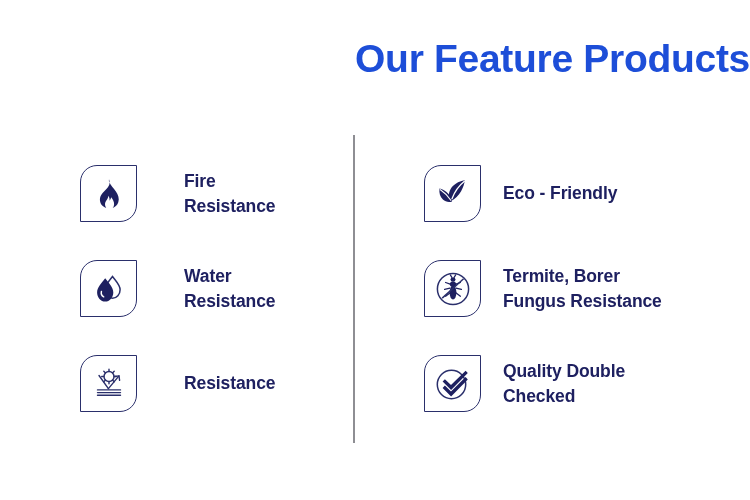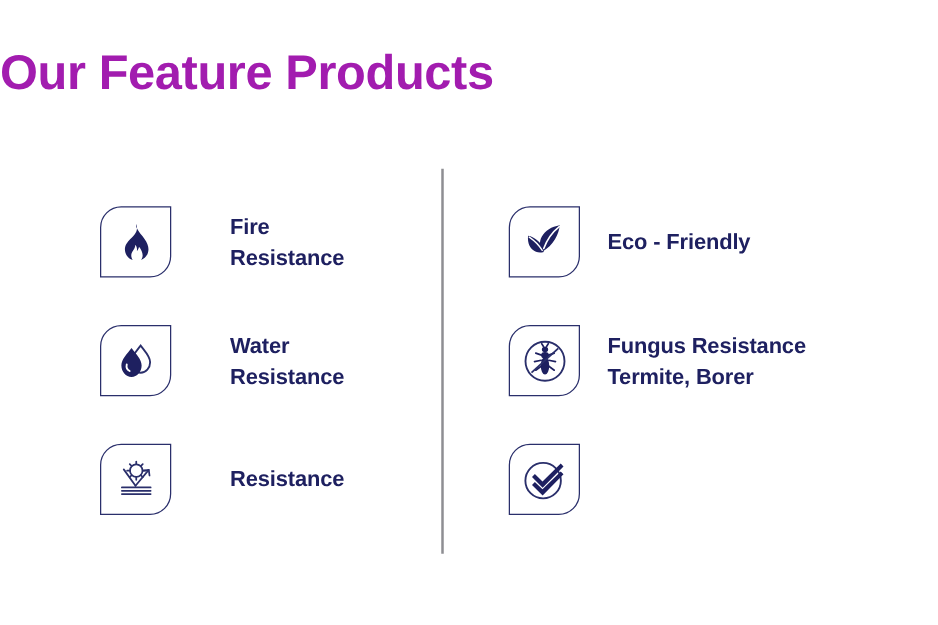--- a/index.html
+++ b/index.html
@@ -7,25 +7,25 @@
   body {
     background:#ffffff;
     font-family:"Liberation Sans", sans-serif;
     overflow:hidden;
     position:relative;
   }
 
   .page-title{
     position:absolute;
     left:0; right:0; top:38px;
-    text-align:left;
+    text-align:right;
     font-size:39px;
     font-weight:bold;
     letter-spacing:-0.3px;
-    color:#a21caf;
+    color:#1d4ed8;
     line-height:1.1;
   }
 
   .divider{
     position:absolute;
     left:353px; top:135px;
     width:1.6px; height:308px;
     background:#8e8e93;
   }
 
@@ -35,21 +35,21 @@
   }
   .col-left { left:0; width:353px; }
   .col-right{ left:353px; width:397px; }
 
   .feature{
     position:absolute;
     display:flex;
     align-items:center;
   }
   .col-left .feature  { left:80px;gap:25px;  }
-  .col-right .feature { left:54px;align-items:center;  }
+  .col-right .feature { left:71px;align-items:center;  }
 
   .feature.r1 { top:165px; }
   .feature.r2 { top:260px; }
   .feature.r3 { top:355px; }
 
   .icon-box{
     width:57px; height:57px;
     flex:0 0 57px;
     border:1.6px solid #2a2f6b;
     border-radius:17px 0 17px 0;
@@ -163,30 +163,34 @@
             <path d="M17 6.6l-1.6-2.6M19 6.6l1.6-2.6"></path>
             <path d="M15.2 13.1l-4.6-1.6M20.8 13.1l4.6-1.6"></path>
             <path d="M15 17.2l-5.4 1.1M21 17.2l5.4 1.1"></path>
             <path d="M15.2 21.8l-4.6 3.4M20.8 21.8l4.6 3.4"></path>
           </g>
           <path d="M7.2 27.1L28.6 7.7" fill="none" stroke="#2a2f6b" stroke-width="1.5"></path>
         </svg>
       </span>
     </div>
     <div class="feature-label">
+      <span class="ln">Termite, Borer</span>
       <span class="ln">Fungus Resistance</span>
-      <span class="ln">Termite, Borer</span>
     </div>
   </div>
 
   <div class="feature r3">
     <div class="icon-box">
       <span>
         <svg width="36" height="34" viewBox="0 0 36 34">
           <circle cx="16.5" cy="17.5" r="14.2" fill="none" stroke="#2a2f6b" stroke-width="1.5"></circle>
           <path fill="#1e2060" d="M7.6 14.6l2.3-2.4 6.1 5.9L30.6 3.8l2.2 2.3L16.1 23.1z"></path>
           <path fill="#1e2060" d="M7.6 20.9l2.3-2.4 6.1 5.9L30.6 10.1l2.2 2.3L16.1 29.4z"></path>
         </svg>
       </span>
     </div>
+    <div class="feature-label">
+      <span class="ln">Quality Double</span>
+      <span class="ln">Checked</span>
+    </div>
   </div>
 
 </div>
 
 </body></html>

